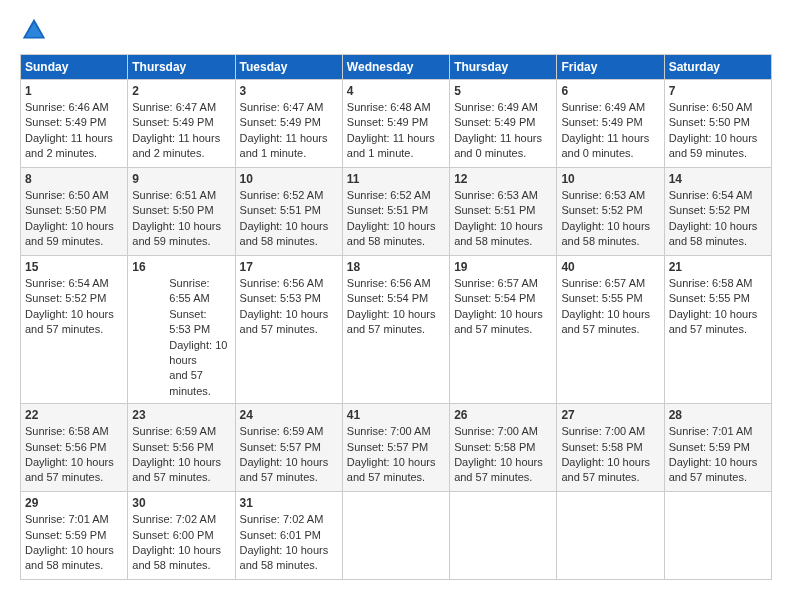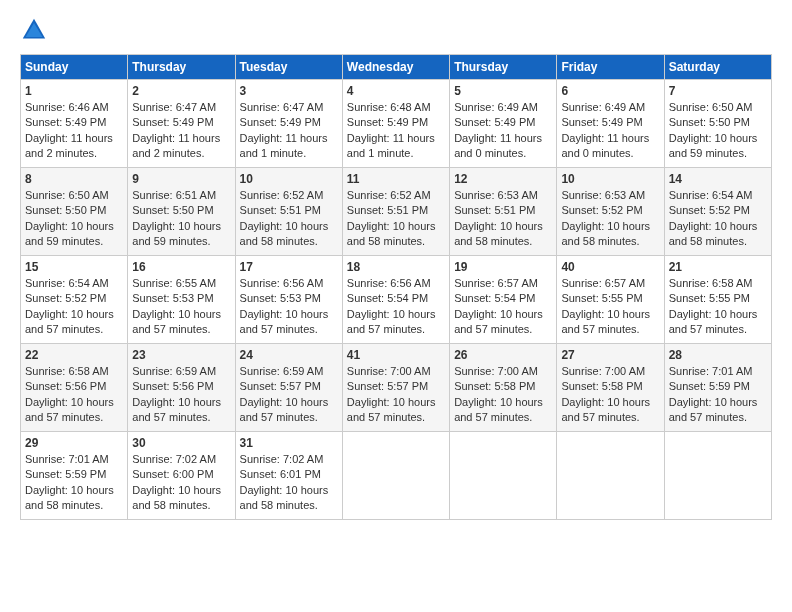--- a/index.html
+++ b/index.html
@@ -234,21 +234,21 @@
         <tr>
           <td>
             <span class="day-num">15</span>
             <div class="day-info" style="white-space: pre-line;">Sunrise: 6:54 AM
 Sunset: 5:52 PM
 Daylight: 10 hours
 and 57 minutes.</div>
           </td>
           <td>
             <span class="day-num">16</span>
-            <div class="day-info" style="white-space: pre-line;">Sunrise: 6:55 AM
+            <div class="day-info" style="white-space: pre-line; margin-left: 37px;">Sunrise: 6:55 AM
 Sunset: 5:53 PM
 Daylight: 10 hours
 and 57 minutes.</div>
           </td>
           <td>
             <span class="day-num">17</span>
             <div class="day-info" style="white-space: pre-line;">Sunrise: 6:56 AM
 Sunset: 5:53 PM
 Daylight: 10 hours
 and 57 minutes.</div>

